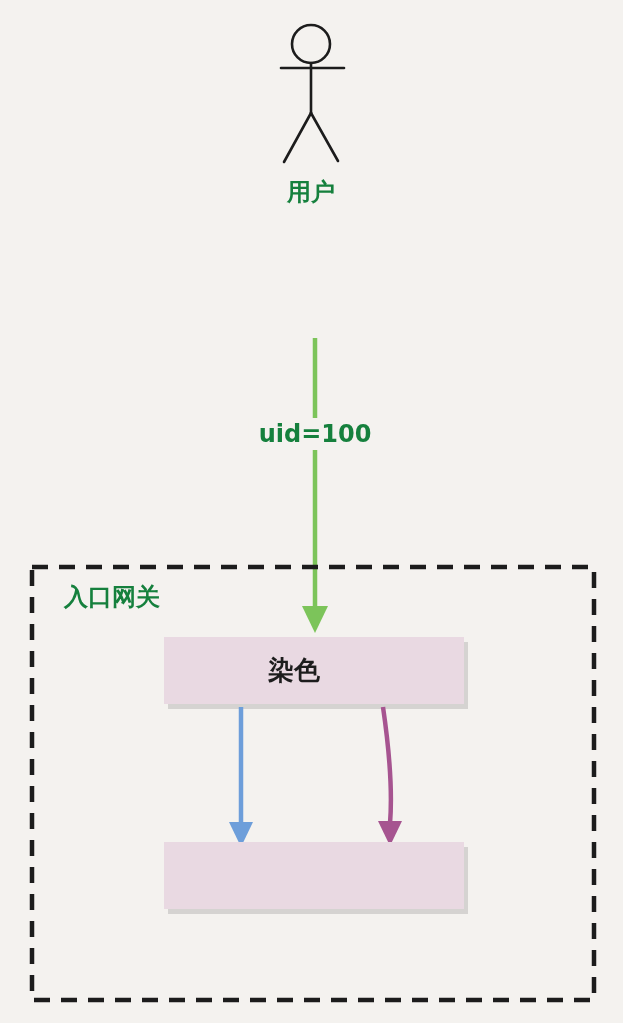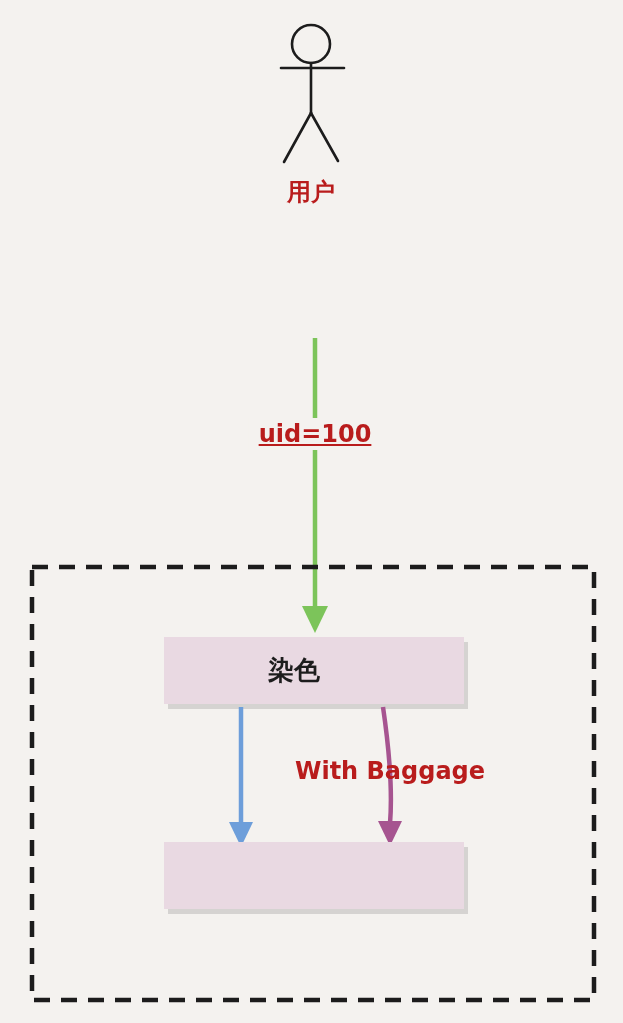--- a/index.html
+++ b/index.html
@@ -1,23 +1,23 @@
 <!DOCTYPE html>
 <html><head>
 <meta charset="utf-8">
 <style>
   html,body{margin:0;padding:0;}
   body{background:#f4f2ef;font-family:"DejaVu Sans","Liberation Sans",sans-serif;}
   .canvas{position:relative;width:623px;height:1023px;background:#f4f2ef;overflow:hidden;}
   .layer{position:absolute;left:0;top:0;}
-  .label{position:absolute;color:#b91c1c;white-space:nowrap;}
+  .label{position:absolute;color:#15803d;white-space:nowrap;}
   .center-x{transform:translateX(-50%);}
   .actor-label{left:311px;top:176px;font-size:24px;font-weight:bold;}
   .request-label{left:322px;top:280px;font-size:25px;font-weight:bold;}
-  .uid-label{left:315px;top:418px;font-size:24px;font-weight:bold;background:#f4f2ef;padding:2px 10px;text-decoration:underline;}
+  .uid-label{left:315px;top:418px;font-size:24px;font-weight:bold;background:#f4f2ef;padding:2px 10px;}
   .gateway-label{left:64px;top:581px;font-size:24px;font-weight:bold;}
   .node-label{position:absolute;left:164px;width:260px;height:67px;line-height:67px;text-align:center;font-size:26px;font-weight:bold;color:#1d1d1d;}
   .dye-label{top:637px;}
   .route-label{top:842px;}
   .baggage-label{left:390px;top:757px;font-size:24px;font-weight:bold;}
 </style>
 </head>
 <body>
 
 <div class="canvas">
@@ -58,19 +58,19 @@
       <rect x="168" y="847" width="300" height="67" stroke="none" fill="rgba(70,70,70,0.18)"></rect>
       <rect x="164" y="842" width="300" height="67" stroke-width="2.4" fill="#e9d9e2"></rect>
     </g>
   </svg>
 
   <div class="label center-x actor-label">用户</div>
 
 
   <div class="label center-x uid-label">uid=100</div>
 
+  <div class="label gateway-label">入口网关</div>
 
   <div class="node-label dye-label">染色</div>
 
-  <div class="label center-x baggage-label">With Baggage</div>
 
 
 </div>
 
 </body></html>

